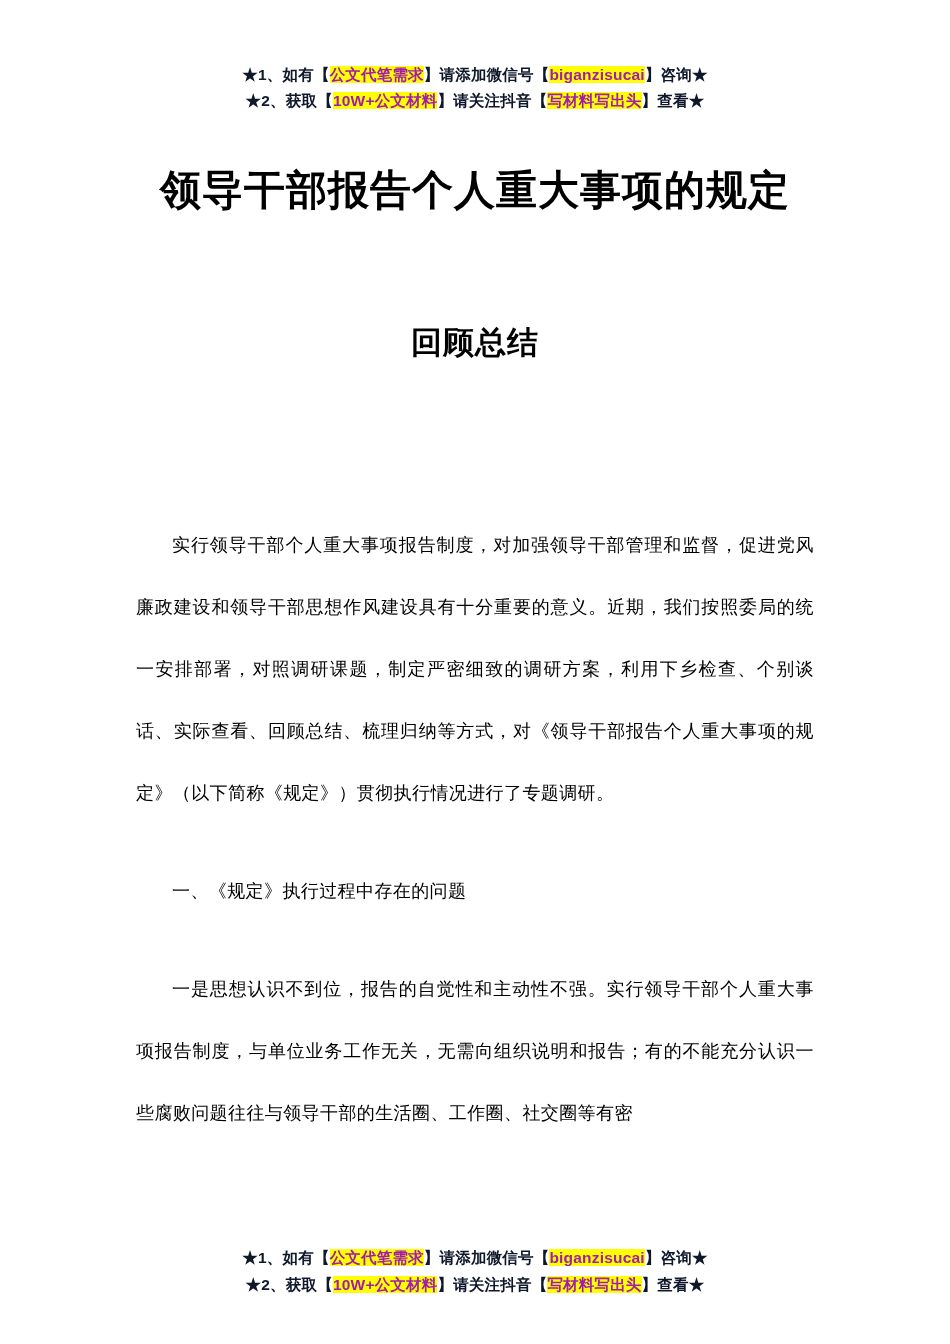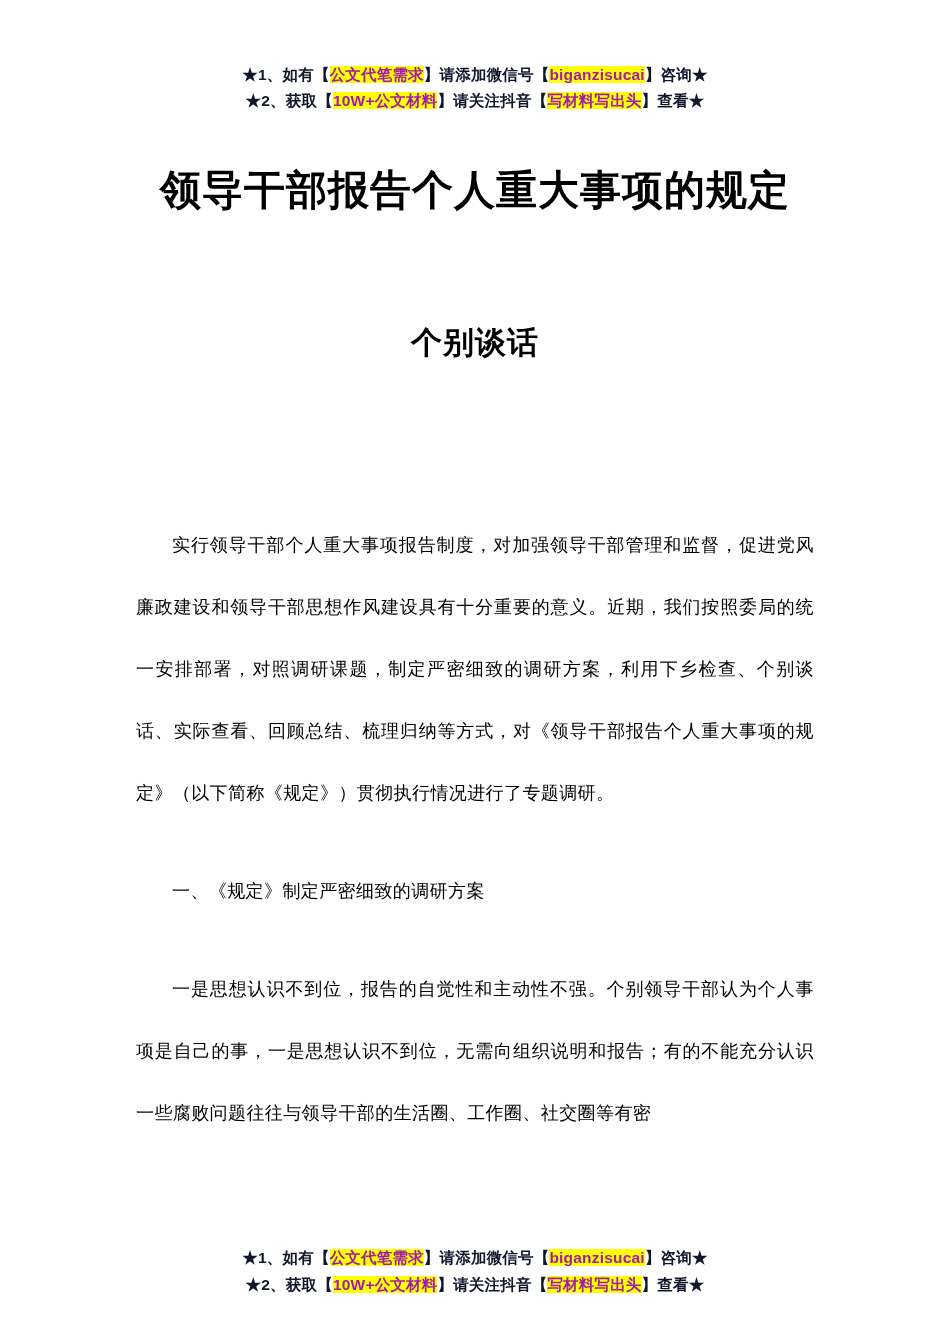--- a/index.html
+++ b/index.html
@@ -91,26 +91,26 @@
 
 <div class="page">
 
   <div class="promo promo-top">
     <span class="promo-line"><span class="seg seg-black">★1、如有【</span><span class="seg seg-hl-red">公文代笔需求</span><span class="seg seg-black">】请添加微信号【</span><span class="seg seg-hl-red">biganzisucai</span><span class="seg seg-black">】咨询★</span></span>
     <span class="promo-line"><span class="seg seg-black">★2、获取【</span><span class="seg seg-hl-red">10W+公文材料</span><span class="seg seg-black">】请</span><span class="seg seg-black seg-u">关注</span><span class="seg seg-black">抖音【</span><span class="seg seg-hl-red">写材料写出头</span><span class="seg seg-black">】查看★</span></span>
   </div>
 
   <h1 class="doc-title">领导干部报告个人重大事项的规定</h1>
 
-  <h2 class="doc-subtitle">个别谈话</h2>
+  <h2 class="doc-subtitle">回顾总结</h2>
 
   <div class="body-block">
     <p class="para">实行领导干部个人重大事项报告制度，对加强领导干部管理和监督，促进党风廉政建设和领导干部思想作风建设具有十分重要的意义。近期，我们按照委局的统一安排部署，对照调研课题，制定严密细致的调研方案，利用下乡检查、个别谈话、实际查看、回顾总结、梳理归纳等方式，对《领导干部报告个人重大事项的规定》（以下简称《规定》）贯彻执行情况进行了专题调研。</p>
-    <p class="para">一、《规定》制定严密细致的调研方案</p>
-    <p class="para">一是思想认识不到位，报告的自觉性和主动性不强。个别领导干部认为个人事项是自己的事，一是思想认识不到位，无需向组织说明和报告；有的不能充分认识一些腐败问题往往与领导干部的生活圈、工作圈、社交圈等有密</p>
+    <p class="para">一、《规定》执行过程中存在的问题</p>
+    <p class="para">一是思想认识不到位，报告的自觉性和主动性不强。实行领导干部个人重大事项报告制度，与单位业务工作无关，无需向组织说明和报告；有的不能充分认识一些腐败问题往往与领导干部的生活圈、工作圈、社交圈等有密</p>
   </div>
 
   <div class="promo promo-bottom">
     <span class="promo-line"><span class="seg seg-black">★1、如有【</span><span class="seg seg-hl-red">公文代笔需求</span><span class="seg seg-black">】请添加微信号【</span><span class="seg seg-hl-red">biganzisucai</span><span class="seg seg-black">】咨询★</span></span>
     <span class="promo-line"><span class="seg seg-black">★2、获取【</span><span class="seg seg-hl-red">10W+公文材料</span><span class="seg seg-black">】请</span><span class="seg seg-black seg-u">关注</span><span class="seg seg-black">抖音【</span><span class="seg seg-hl-red">写材料写出头</span><span class="seg seg-black">】查看★</span></span>
   </div>
 
 </div>
 
 </body></html>

